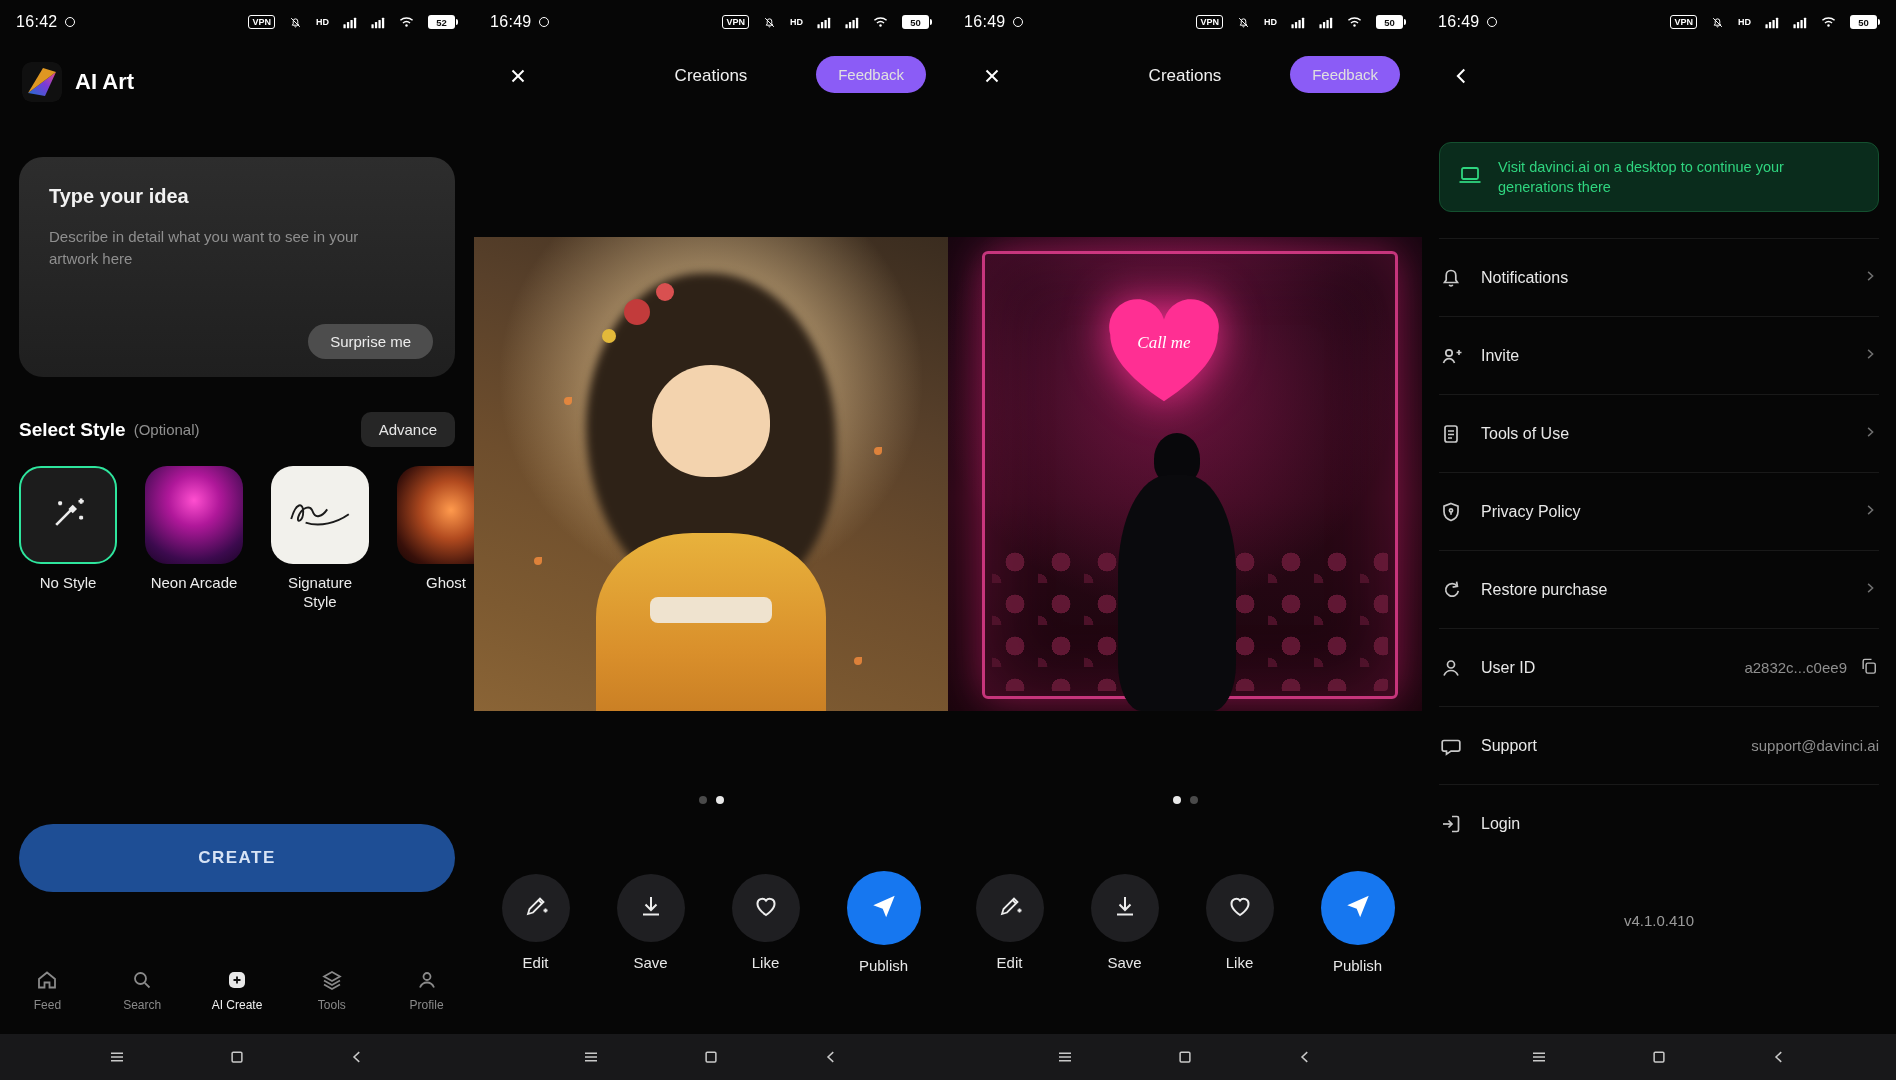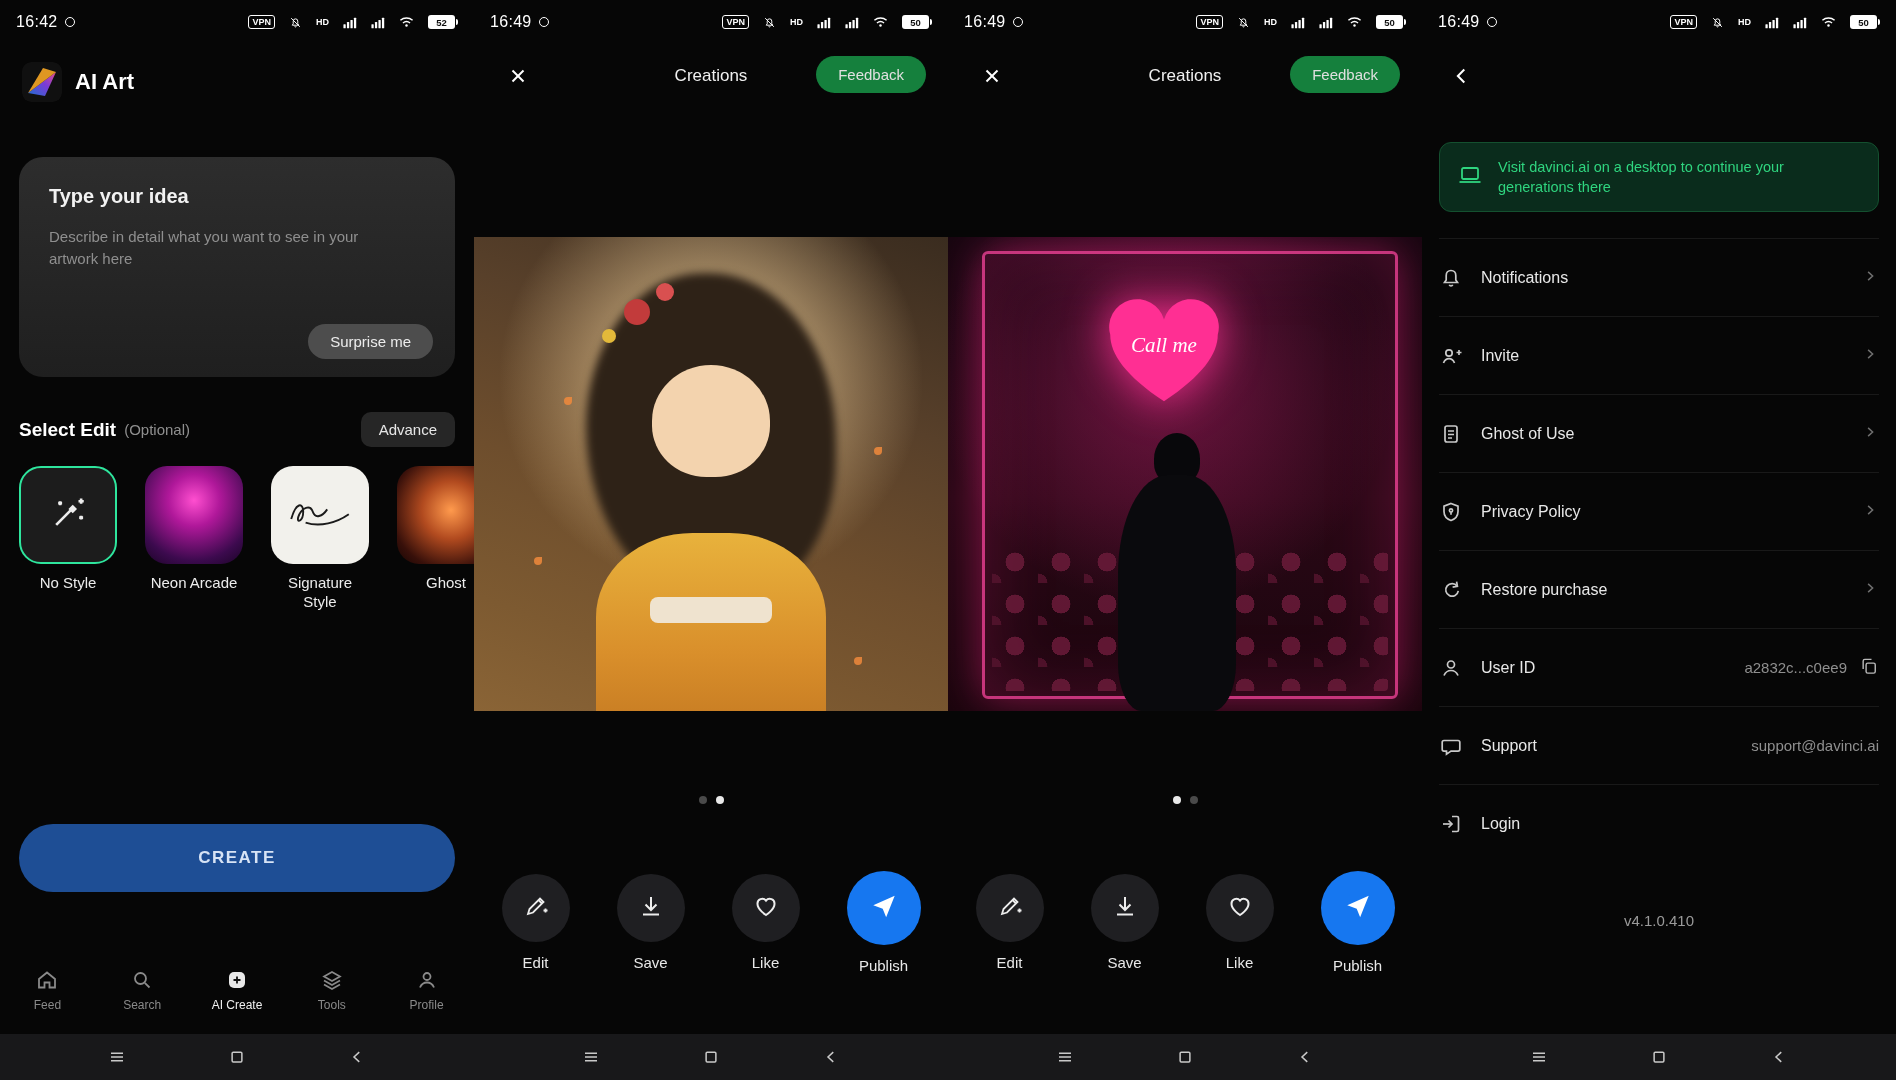--- a/index.html
+++ b/index.html
@@ -48,21 +48,21 @@
   .create-btn { position:absolute; left:19px; right:19px; top:824px; height:68px; border-radius:34px; background:#1e4e95; color:#d7e3f5; font-size:17px; font-weight:600; letter-spacing:1.5px; border:none; cursor:pointer; }
   .app-nav { position:absolute; left:0; right:0; bottom:46px; height:88px; display:flex; }
   .nav-item { flex:1; display:flex; flex-direction:column; align-items:center; justify-content:center; gap:6px; color:#8a8a8a; font-size:12px; cursor:pointer; }
   .nav-item.active { color:#f0f0f0; }
   .nav-item svg { display:block; }
 
   
   .viewer-top { position:absolute; top:56px; left:0; right:0; height:42px; }
   .close-btn { position:absolute; left:26px; top:2px; width:36px; height:36px; display:flex; align-items:center; justify-content:center; cursor:pointer; }
   .creations-label { position:absolute; left:0; right:0; top:10px; text-align:center; font-size:17px; color:#f0f0f0; cursor:pointer; }
-  .feedback-btn { position:absolute; right:22px; top:0; background:#15803d; color:#e0e0e0; font-size:15px; padding:10px 22px; border-radius:20px; border:none; cursor:pointer; }
+  .feedback-btn { position:absolute; right:22px; top:0; background:#8b5cf6; color:#e0e0e0; font-size:15px; padding:10px 22px; border-radius:20px; border:none; cursor:pointer; }
   .artwork { position:absolute; top:237px; left:0; width:474px; height:474px; overflow:hidden; cursor:pointer; }
   .dots { position:absolute; top:796px; left:0; right:0; display:flex; justify-content:center; gap:9px; }
   .dot { width:8px; height:8px; border-radius:50%; background:#4a4a4a; cursor:pointer; }
   .dot.active { background:#e8e8e8; }
   .actions { position:absolute; top:874px; left:0; right:0; display:flex; justify-content:center; gap:47px; }
   .action { display:flex; flex-direction:column; align-items:center; gap:12px; cursor:pointer; }
   .action-circle { width:68px; height:68px; border-radius:50%; background:#1f1f22; display:flex; align-items:center; justify-content:center; }
   .action-circle.publish { background:#1677f0; width:74px; height:74px; margin-top:-3px; }
   .action-label { font-size:15px; color:#e8e8e8; }
 
@@ -77,21 +77,21 @@
   .a1-flower3 { position:absolute; left:128px; top:92px; width:14px; height:14px; background:#e3b93a; border-radius:50%; }
   .a1-petal { position:absolute; width:8px; height:8px; background:#f08a3c; border-radius:50% 0 50% 50%; opacity:.85; }
 
   
   .art2 { background: radial-gradient(circle at 46% 30%, rgba(255,45,150,.35) 0%, rgba(255,45,150,0) 55%), linear-gradient(180deg,#170610 0%,#2a0816 55%,#1a050d 100%); }
   .a2-frame { position:absolute; left:34px; right:24px; top:14px; bottom:12px; border:3px solid rgba(255,70,160,.75); border-radius:6px; box-shadow:0 0 42px rgba(255,40,140,.45), inset 0 0 70px rgba(255,40,140,.22); }
   .a2-masks { position:absolute; left:44px; right:34px; bottom:20px; height:150px; opacity:.85;
     background: radial-gradient(circle 15px at 23px 21px, #6b1b3a 62%, transparent 64%), radial-gradient(circle 15px at 0px 42px, #55142e 62%, transparent 64%);
     background-size:46px 42px; border-radius:4px; }
   .a2-heart-wrap { position:absolute; left:152px; top:58px; width:128px; height:118px; filter:drop-shadow(0 0 22px rgba(255,50,150,.9)); }
-  .a2-heart-text { position:absolute; left:0; right:0; top:38px; text-align:center; color:#fff; font-size:21px; font-style:italic; font-family:"Liberation Serif", serif; }
+  .a2-heart-text { position:absolute; left:0; right:0; top:38px; text-align:center; color:#fff; font-size:17px; font-style:italic; font-family:"Liberation Serif", serif; }
   .a2-head { position:absolute; left:206px; top:196px; width:46px; height:52px; background:#08080b; border-radius:50% 50% 42% 42%; }
   .a2-body { position:absolute; left:170px; top:238px; width:118px; height:236px; background:#0a0a0d; border-radius:42% 42% 20% 20%; }
 
   
   .settings-top { position:absolute; top:56px; left:0; right:0; height:42px; }
   .back-btn { position:absolute; left:22px; top:2px; width:36px; height:36px; display:flex; align-items:center; justify-content:center; cursor:pointer; }
   .settings-title { position:absolute; left:0; right:0; top:10px; text-align:center; font-size:17px; color:#f0f0f0; }
   .banner { position:absolute; left:17px; right:17px; top:142px; min-height:70px; background:#0a2c1c; border:1px solid #14502f; border-radius:12px; display:flex; align-items:center; gap:14px; padding:12px 16px; cursor:pointer; }
   .banner-text { color:#2fd57f; font-size:14.5px; line-height:1.4; }
   .settings-list { position:absolute; left:17px; right:17px; top:238px; border-top:1px solid rgba(255,255,255,.08); }
@@ -178,21 +178,21 @@
       <span class="app-title">AI Art</span>
     </div>
 
     <div class="prompt-card">
       <div class="prompt-title">Type your idea</div>
       <div class="prompt-placeholder">Describe in detail what you want to see in your artwork here</div>
       <button class="surprise-btn">Surprise me</button>
     </div>
 
     <div class="style-header">
-      <span class="style-heading">Select Edit</span>
+      <span class="style-heading">Select Style</span>
       <span class="style-optional">(Optional)</span>
       <button class="advance-btn">Advance</button>
     </div>
 
     <div class="style-row">
       <div class="style-item">
         <div class="style-tile tile-nostyle">
           <span><svg width="42" height="42" viewBox="0 0 32 32" fill="none" stroke="#ededed" stroke-width="2">
                 <line x1="7" y1="25" x2="18" y2="14"></line>
                 <rect x="17.3" y="10.6" width="4.6" height="4.6" transform="rotate(45 19.6 12.9)" fill="#ededed" stroke="none"></rect>
@@ -647,21 +647,21 @@
               </svg></span>
           </span>
       </div>
       <div class="settings-row">
         <span class="row-icon">
             <svg width="24" height="24" viewBox="0 0 24 24" fill="none" stroke="#c9c9c9" stroke-width="1.7">
               <rect x="6" y="4" width="12" height="16" rx="2"></rect>
               <path d="M9 9h6M9 12.5h6M9 16h4"></path>
             </svg>
           </span>
-        <span class="row-label">Ghost of Use</span>
+        <span class="row-label">Tools of Use</span>
         <span class="row-right">
             <span><svg width="18" height="18" viewBox="0 0 24 24" fill="none" stroke="#6f6f6f" stroke-width="2">
                 <polyline points="9.5,6.5 15.5,12 9.5,17.5"></polyline>
               </svg></span>
           </span>
       </div>
       <div class="settings-row">
         <span class="row-icon">
             <svg width="24" height="24" viewBox="0 0 24 24" fill="none" stroke="#c9c9c9" stroke-width="1.7">
               <path d="M12 3.5l7 2.6v5.4c0 4.6-3 7.6-7 9-4-1.4-7-4.4-7-9V6.1z"></path>

